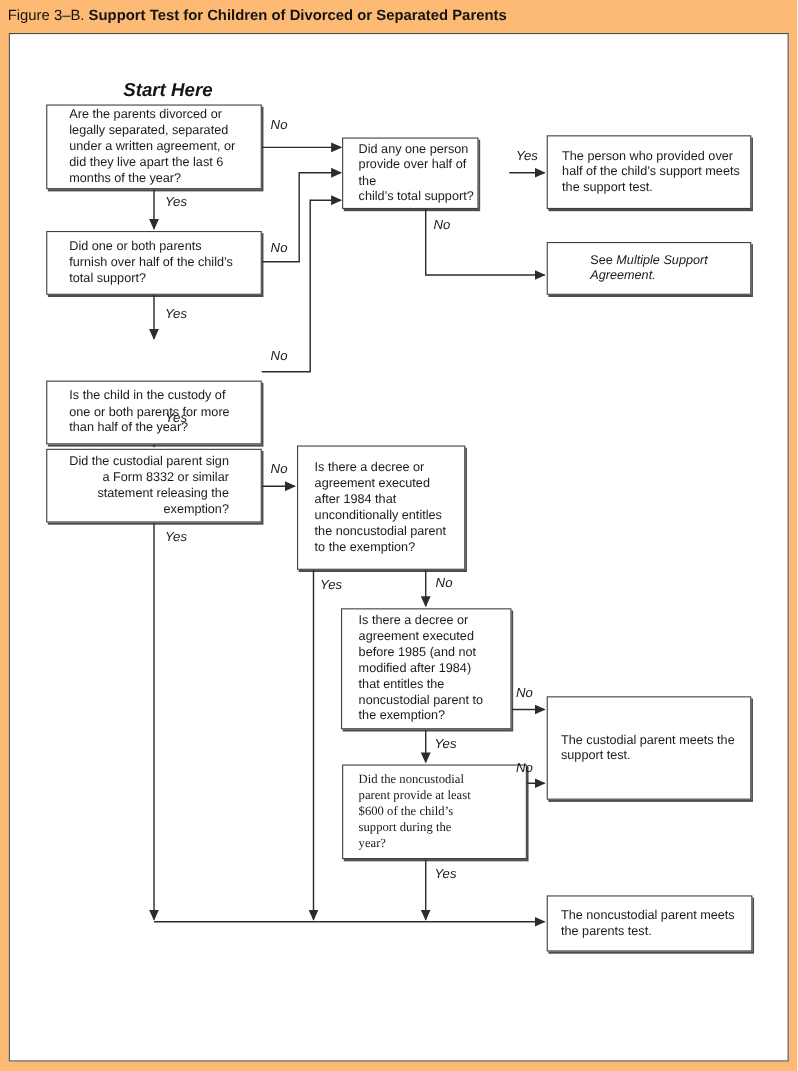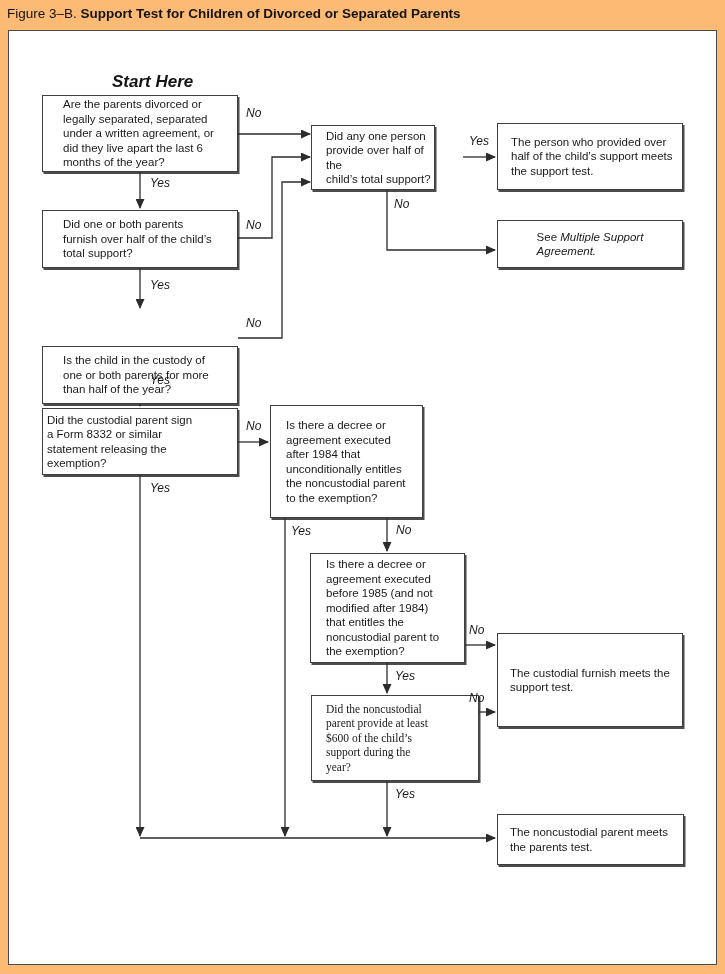--- a/index.html
+++ b/index.html
@@ -81,21 +81,21 @@
   <div class="node" style="left:42px;top:210px;width:196px;height:58px;padding-left:20px;">
     <span class="txt">Did one or both parents
 furnish over half of the child’s
 total support?</span>
   </div>
   <div class="node" style="left:42px;top:310px;width:196px;height:58px;padding-left:20px;margin-top:36px;">
     <span class="txt">Is the child in the custody of
 one or both parents for more
 than half of the year?</span>
   </div>
-  <div class="node" style="left:42px;top:408px;width:196px;height:67px;padding-left:4px;">
+  <div class="node" style="left:42px;top:408px;width:196px;height:67px;padding-left:20px;text-align:right;">
     <span class="txt">Did the custodial parent sign
 a Form 8332 or similar
 statement releasing the
 exemption?</span>
   </div>
 
   <div class="node" style="left:311px;top:125px;width:124px;height:65px;padding-left:14px;">
     <span class="txt">Did any one person
 provide over half of the
 child’s total support?</span>
@@ -128,21 +128,21 @@
   <div class="node" style="left:497px;top:123px;width:186px;height:67px;padding-left:13px;">
     <span class="txt">The person who provided over
 half of the child’s support meets
 the support test.</span>
   </div>
   <div class="node centered" style="left:497px;top:220px;width:186px;height:48px;">
     <span class="txt"><span>See </span><i>Multiple Support
 Agreement.</i></span>
   </div>
   <div class="node" style="left:497px;top:633px;width:186px;height:94px;padding-left:12px;">
-    <span class="txt">The custodial furnish meets the
+    <span class="txt">The custodial parent meets the
 support test.</span>
   </div>
   <div class="node" style="left:497px;top:814px;width:187px;height:51px;padding-left:12px;">
     <span class="txt">The noncustodial parent meets
 the parents test.</span>
   </div>
 
   <span class="elabel" style="left:246px;top:106px;">No</span>
   <span class="elabel" style="left:150px;top:176px;">Yes</span>
   <span class="elabel" style="left:246px;top:218px;">No</span>

